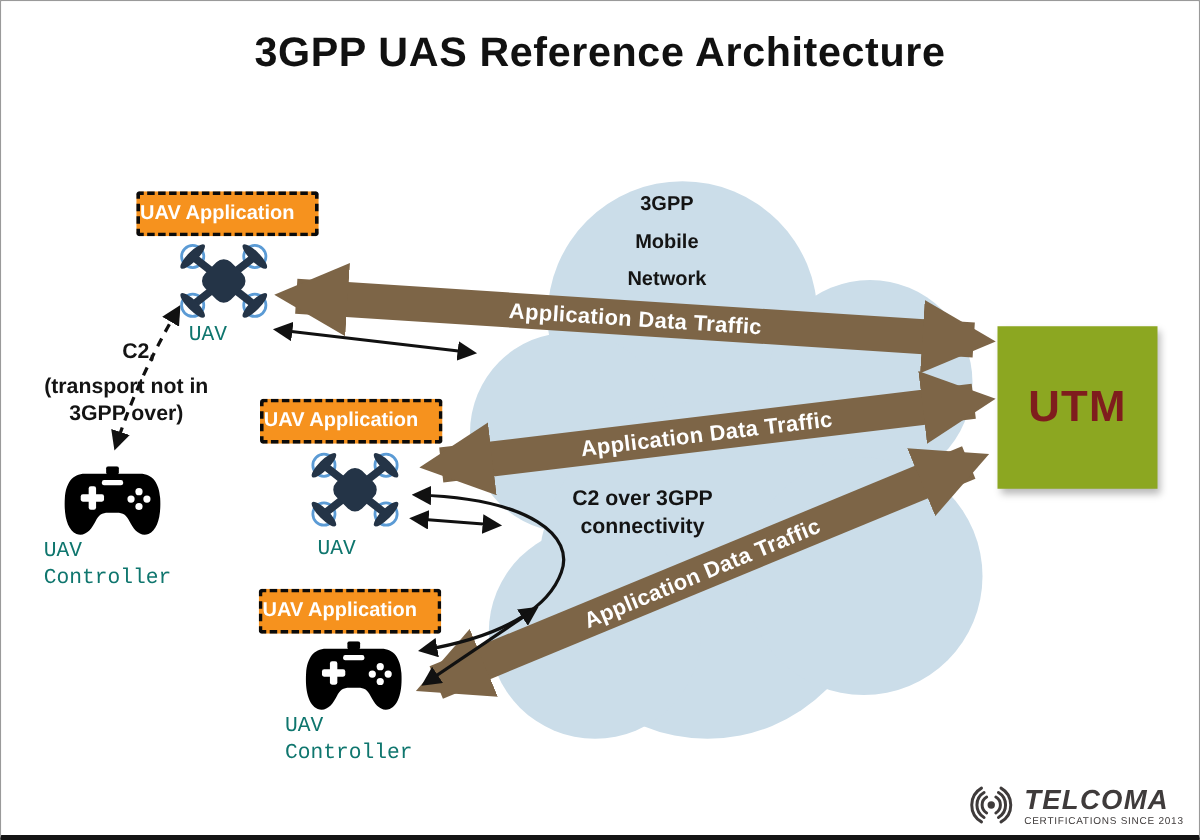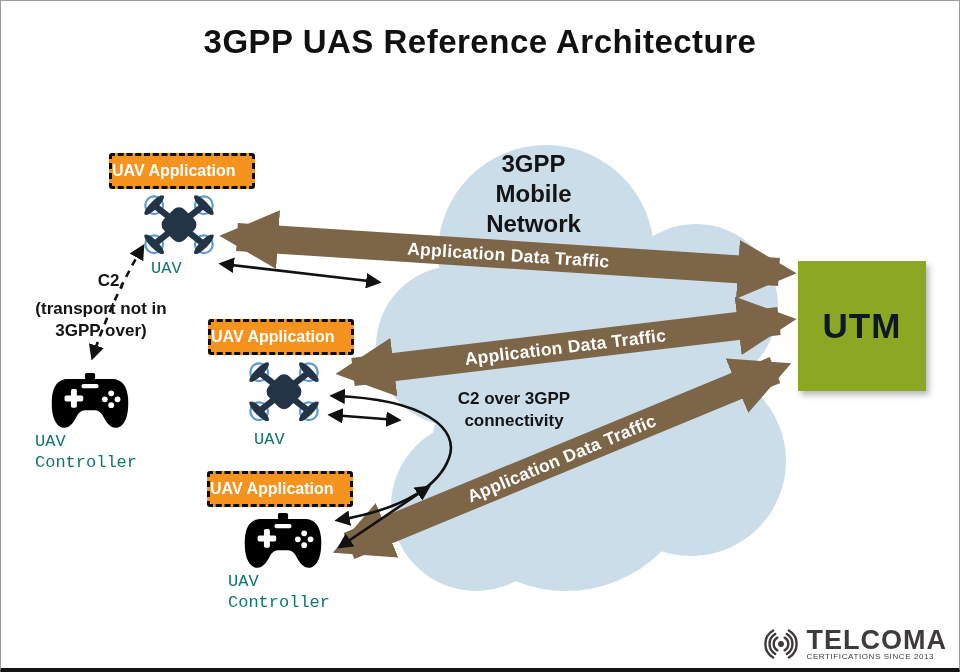--- a/index.html
+++ b/index.html
@@ -5,29 +5,29 @@
   html,body{margin:0;padding:0;background:#e8e8e8;font-family:"Liberation Sans",sans-serif;}
   #canvas{position:relative;width:960px;height:672px;background:#ffffff;overflow:hidden;
           border:1px solid #9a9a9a;border-bottom:4px solid #141414;border-radius:1px;box-sizing:border-box;}
   .abs{position:absolute;}
   .title{top:22px;left:0;width:100%;text-align:center;font-size:33px;font-weight:bold;color:#111;letter-spacing:0.5px;z-index:3;}
   svg.layer{position:absolute;left:0;top:0;z-index:1;}
   .app-box{width:140px;height:30px;background:#F6921E;border:3px dashed #0b0b0b;border-radius:3px;
            color:#fff;font-weight:bold;font-size:16px;display:flex;align-items:center;justify-content:flex-start;z-index:2;}
   .node-label{font-size:17px;color:#0f766e;text-align:left;white-space:pre-line;line-height:21px;z-index:2;font-family:Liberation Mono, monospace;}
   .annot{font-size:17px;color:#141414;text-align:center;white-space:pre-line;line-height:22px;z-index:2;font-weight:bold;}
-  .network-label{left:430px;top:148px;width:205px;text-align:center;font-size:24px;font-weight:bold;
+  .network-label{left:430px;top:148px;width:205px;text-align:center;font-size:16px;font-weight:bold;
                  color:#141414;white-space:pre-line;line-height:30px;z-index:2;}
   .utm-box{left:797px;top:260px;width:128px;height:130px;background:#8CA721;display:flex;align-items:center;
-           justify-content:center;color:#0f172a;font-size:35px;font-weight:bold;letter-spacing:1px;
+           justify-content:center;color:#7f1d1d;font-size:35px;font-weight:bold;letter-spacing:1px;
            box-shadow:3px 4px 6px rgba(0,0,0,0.28);z-index:2;}
   .icon{z-index:2;}
   .logo{right:12px;bottom:6px;display:flex;align-items:center;gap:3px;z-index:3;}
   .logo-text{display:flex;flex-direction:column;align-items:flex-start;}
-  .logo-brand{font-size:27px;font-weight:bold;color:#3f3b3b;letter-spacing:1px;line-height:24px;}
+  .logo-brand{font-size:22px;font-weight:bold;color:#3f3b3b;letter-spacing:1px;line-height:24px;font-style:italic;}
   .logo-tagline{font-size:8px;color:#3f3b3b;letter-spacing:0.6px;margin-top:0px;}
   text.traffic{font-size:17.5px;font-weight:bold;fill:#ffffff;letter-spacing:0.3px;text-anchor:middle;}
 </style>
 </head>
 <body>
 
 <div id="canvas">
 
   <div class="abs title">3GPP UAS Reference Architecture</div>
 

